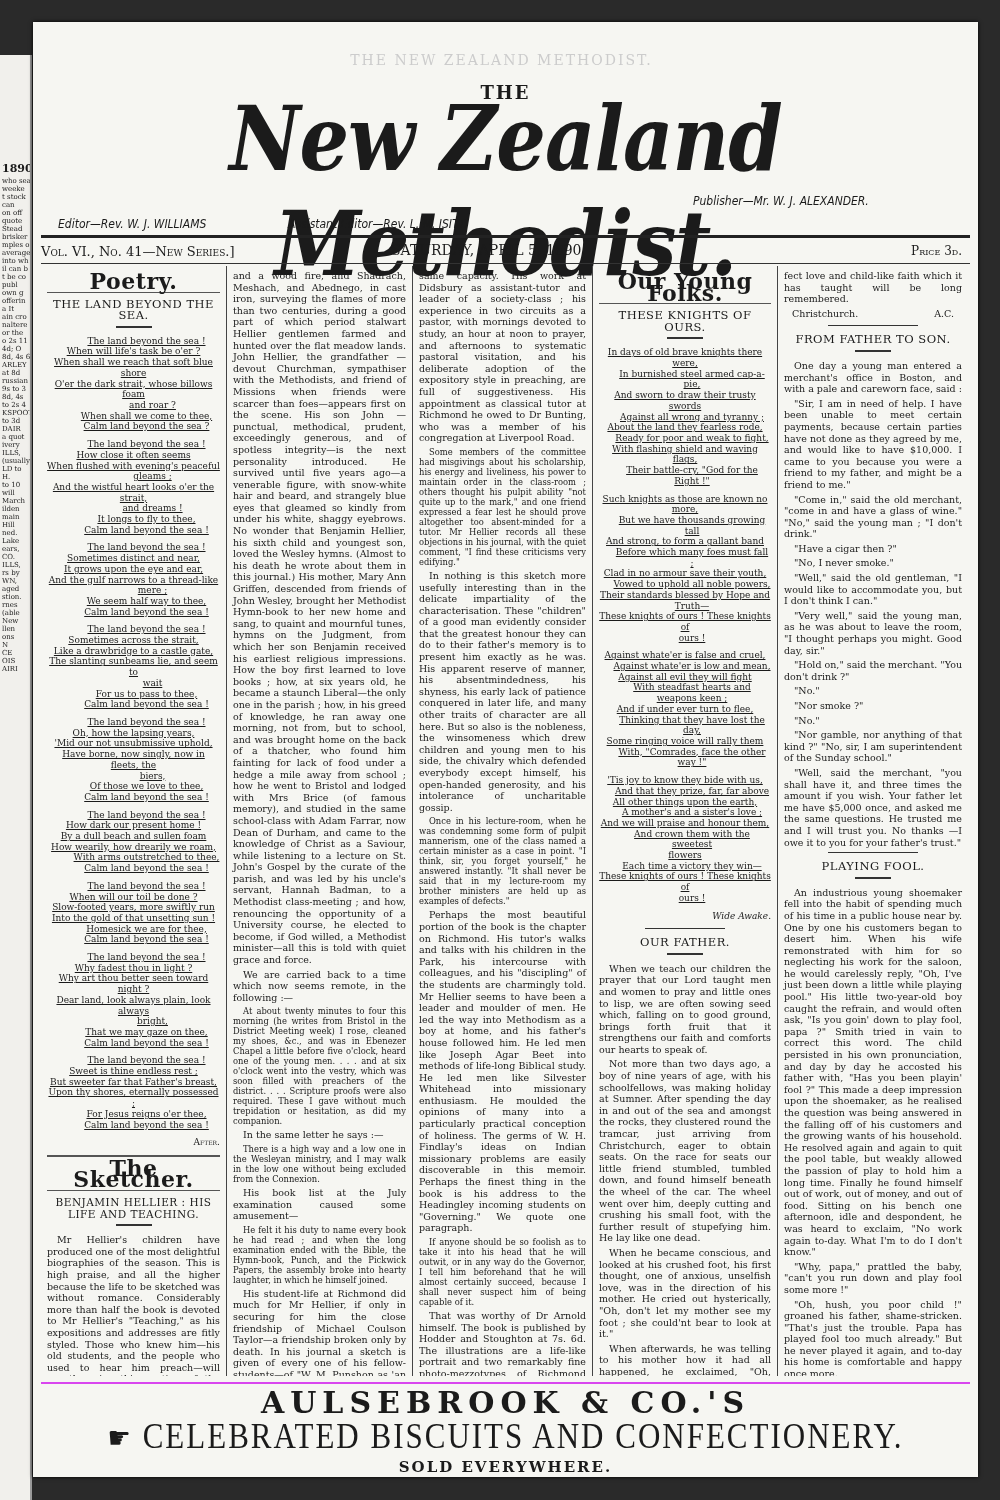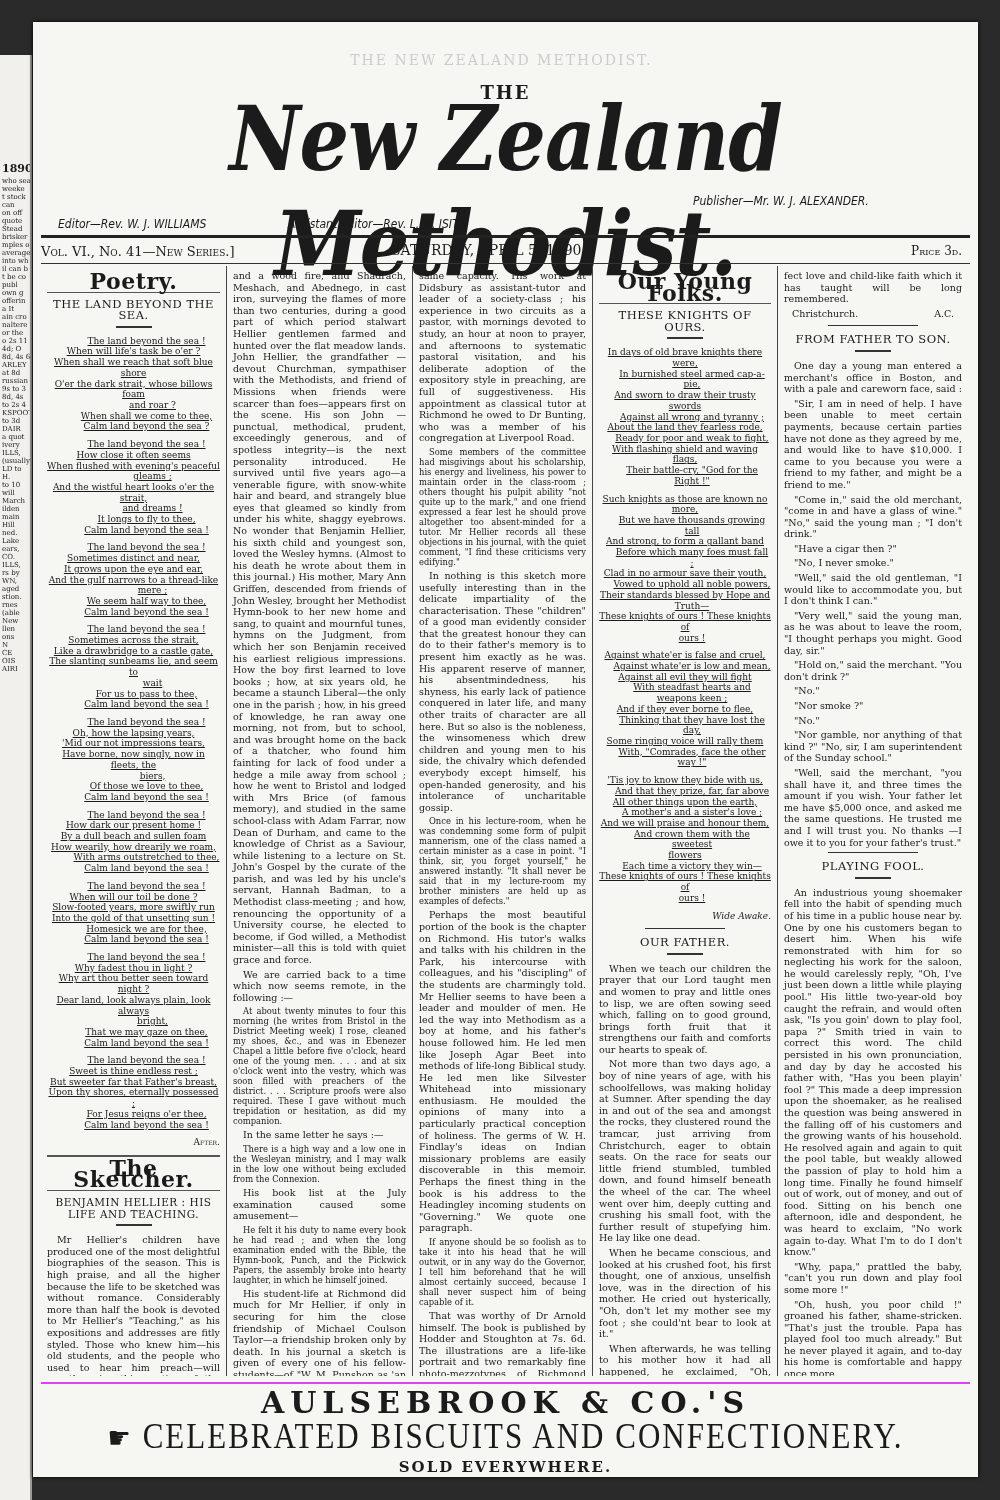--- a/index.html
+++ b/index.html
@@ -168,21 +168,21 @@
             <div class="l">Sometimes across the strait,</div>
             <div class="l">Like a drawbridge to a castle gate,</div>
             <div class="l">The slanting sunbeams lie, and seem to</div>
             <div class="i3">wait</div>
             <div class="i2">For us to pass to thee,</div>
             <div class="i2">Calm land beyond the sea !</div>
           </div>
           <div class="stanza">
             <div class="i2">The land beyond the sea !</div>
             <div class="l">Oh, how the lapsing years,</div>
-            <div class="l">'Mid our not impressions tears,</div>
+            <div class="l">'Mid our not unsubmissive uphold,</div>
             <div class="l">Have borne, now singly, now in fleets, the</div>
             <div class="i3">biers,</div>
             <div class="i2">Of those we love to thee,</div>
             <div class="i2">Calm land beyond the sea !</div>
           </div>
           <div class="stanza">
             <div class="i2">The land beyond the sea !</div>
             <div class="l">How dark our present home !</div>
             <div class="l">By a dull beach and sullen foam</div>
             <div class="l">How wearily, how drearily we roam,</div>
@@ -273,21 +273,21 @@
             <div class="l">Their standards blessed by Hope and</div>
             <div class="i1">Truth—</div>
             <div class="l">These knights of ours ! These knights of</div>
             <div class="i1">ours !</div>
           </div>
           <div class="stanza">
             <div class="l">Against whate'er is false and cruel,</div>
             <div class="i1">Against whate'er is low and mean,</div>
             <div class="l">Against all evil they will fight</div>
             <div class="i1">With steadfast hearts and weapons keen ;</div>
-            <div class="l">And if they ever borne to flee,</div>
+            <div class="l">And if under ever turn to flee,</div>
             <div class="i1">Thinking that they have lost the day,</div>
             <div class="l">Some ringing voice will rally them</div>
             <div class="i1">With, "Comrades, face the other way !"</div>
           </div>
           <div class="stanza">
             <div class="l">'Tis joy to know they bide with us,</div>
             <div class="i1">And that they prize, far, far above</div>
             <div class="l">All other things upon the earth,</div>
             <div class="i1">A mother's and a sister's love ;</div>
             <div class="l">And we will praise and honour them,</div>

